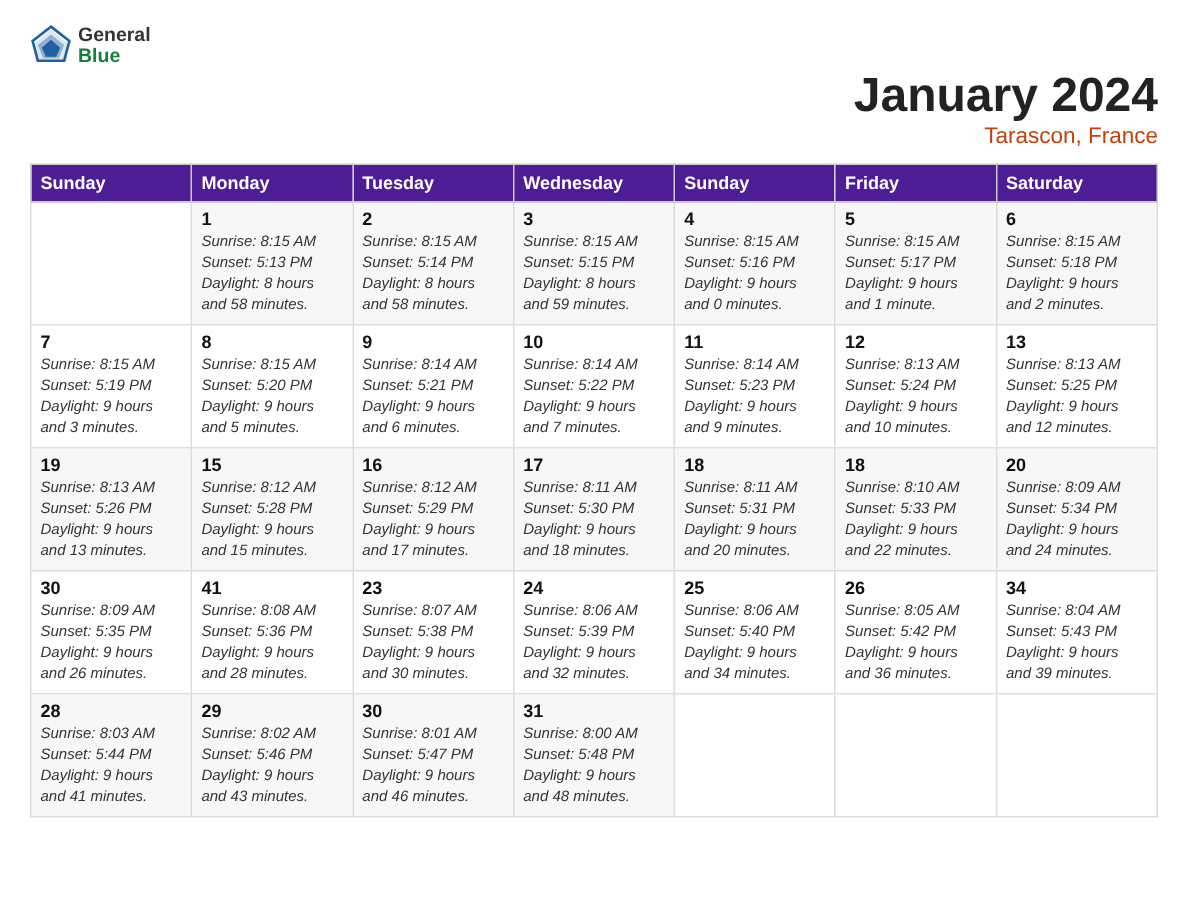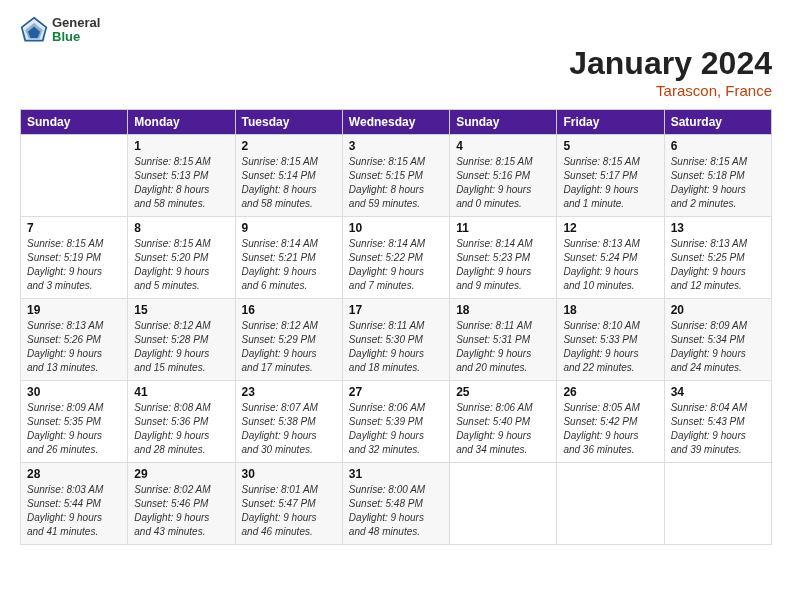--- a/index.html
+++ b/index.html
@@ -227,21 +227,21 @@
           </td>
           <td>
             <div class="day-num">41</div>
             <div class="day-info">Sunrise: 8:08 AM<br>Sunset: 5:36 PM<br>Daylight: 9 hours and 28 minutes.</div>
           </td>
           <td>
             <div class="day-num">23</div>
             <div class="day-info">Sunrise: 8:07 AM<br>Sunset: 5:38 PM<br>Daylight: 9 hours and 30 minutes.</div>
           </td>
           <td>
-            <div class="day-num">27</div>
+            <div class="day-num">24</div>
             <div class="day-info">Sunrise: 8:06 AM<br>Sunset: 5:39 PM<br>Daylight: 9 hours and 32 minutes.</div>
           </td>
           <td>
             <div class="day-num">25</div>
             <div class="day-info">Sunrise: 8:06 AM<br>Sunset: 5:40 PM<br>Daylight: 9 hours and 34 minutes.</div>
           </td>
           <td>
             <div class="day-num">26</div>
             <div class="day-info">Sunrise: 8:05 AM<br>Sunset: 5:42 PM<br>Daylight: 9 hours and 36 minutes.</div>
           </td>

